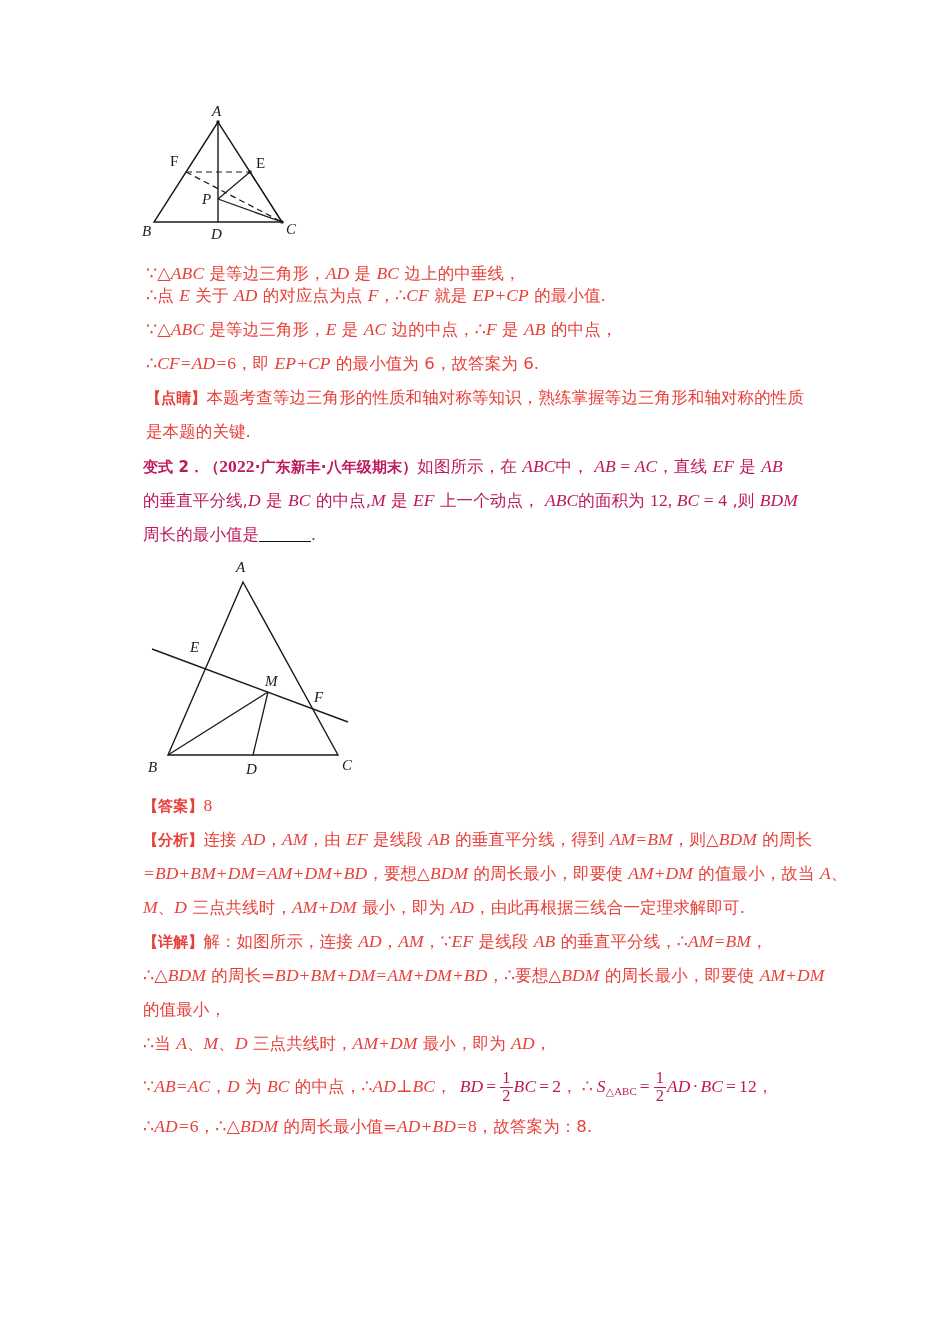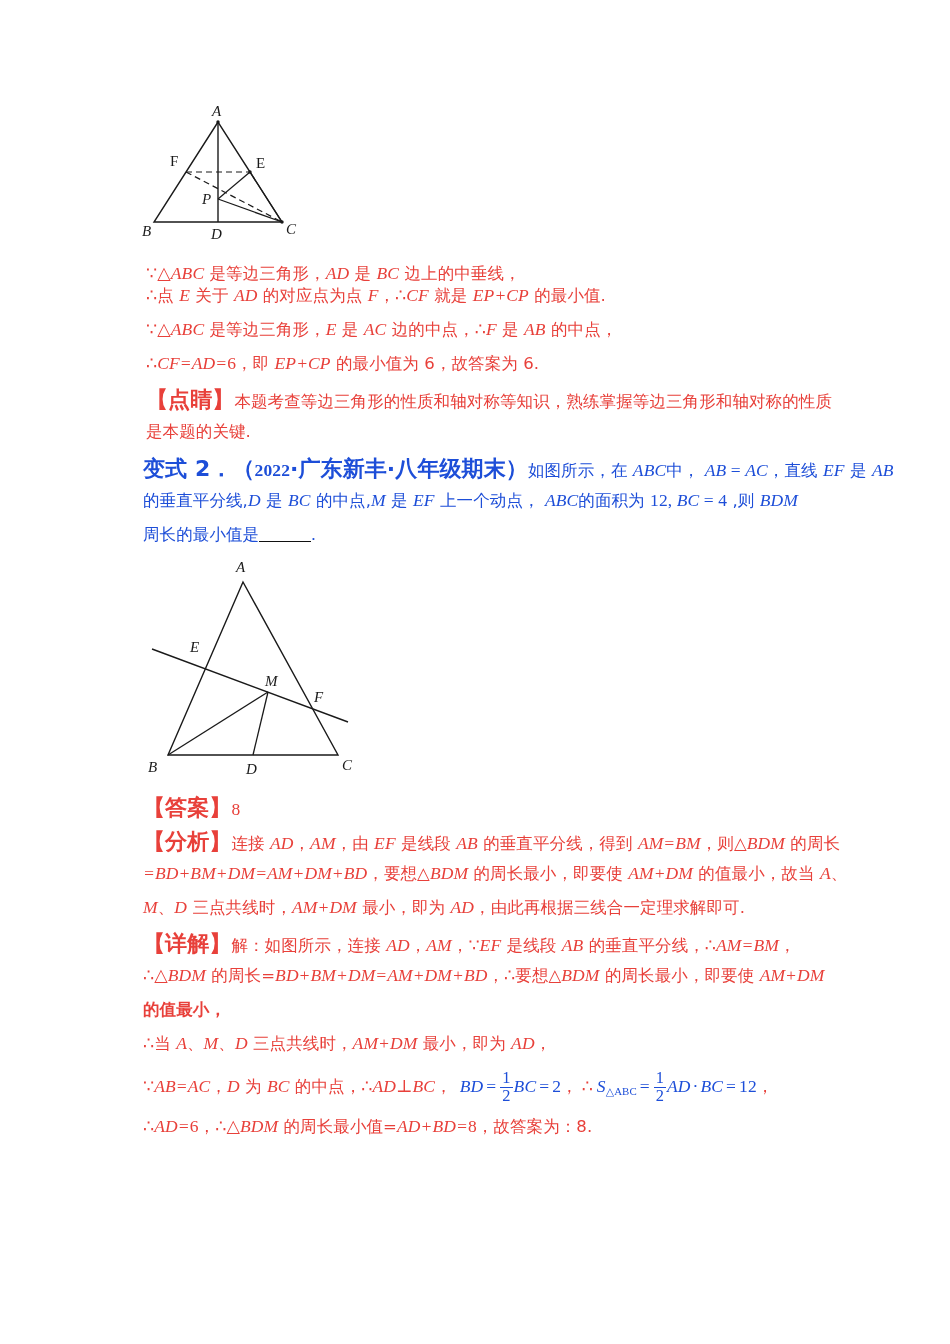--- a/index.html
+++ b/index.html
@@ -23,30 +23,30 @@
   }
   
   .line {
     position: absolute;
     white-space: nowrap;
     font-size: 17.5px;
     line-height: 1;
     letter-spacing: 0.1px;
   }
   .red { color: #e8403a; }
-  .black { color: #1d4ed8; }
+  .black { color: #be185d; }
   .it { font-style: italic; }
   .bold { font-weight: bold; text-align: center; }
   .cjk {
     font-family: "DejaVu Sans", "Liberation Sans", sans-serif;
     font-size: 16.5px;
   }
   .cjk-b {
     font-family: "DejaVu Sans", "Liberation Sans", sans-serif;
-    font-size: 22px;
+    font-size: 15px;
     font-weight: bold;
   }
   .mi { font-style: italic; font-family: "Liberation Serif", serif; }
   .sub {
     font-size: 0.62em;
     vertical-align: -0.28em;
   }
   
   .frac {
     display: inline-block;
@@ -153,21 +153,21 @@
 
   <div class="line" style="left:143px; top:797px;">
     <span class="red cjk-b">【答案】</span><span class="red">8</span>
   </div>
 
   <div class="line" style="left:143px; top:831px;"><span class="red cjk-b">【分析】</span><span class="red cjk">连接 </span><span class="red it">AD</span><span class="red cjk">，</span><span class="red it">AM</span><span class="red cjk">，由 </span><span class="red it">EF</span><span class="red cjk"> 是线段 </span><span class="red it">AB</span><span class="red cjk"> 的垂直平分线，得到 </span><span class="red it">AM=BM</span><span class="red cjk">，则△</span><span class="red it">BDM</span><span class="red cjk"> 的周长</span></div>
   <div class="line" style="left:143px; top:865px;"><span class="red it">=BD+BM+DM=AM+DM+BD</span><span class="red cjk">，要想△</span><span class="red it">BDM</span><span class="red cjk"> 的周长最小，即要使 </span><span class="red it">AM+DM</span><span class="red cjk"> 的值最小，故当 </span><span class="red it">A</span><span class="red cjk">、</span></div>
   <div class="line" style="left:143px; top:899px;"><span class="red it">M</span><span class="red cjk">、</span><span class="red it">D</span><span class="red cjk"> 三点共线时，</span><span class="red it">AM+DM</span><span class="red cjk"> 最小，即为 </span><span class="red it">AD</span><span class="red cjk">，由此再根据三线合一定理求解即可.</span></div>
   <div class="line" style="left:143px; top:933px;"><span class="red cjk-b">【详解】</span><span class="red cjk">解：如图所示，连接 </span><span class="red it">AD</span><span class="red cjk">，</span><span class="red it">AM</span><span class="red cjk">，</span><span class="red">∵</span><span class="red it">EF</span><span class="red cjk"> 是线段 </span><span class="red it">AB</span><span class="red cjk"> 的垂直平分线，</span><span class="red">∴</span><span class="red it">AM=BM</span><span class="red cjk">，</span></div>
   <div class="line" style="left:143px; top:967px;"><span class="red">∴</span><span class="red">△</span><span class="red it">BDM</span><span class="red cjk"> 的周长=</span><span class="red it">BD+BM+DM=AM+DM+BD</span><span class="red cjk">，</span><span class="red">∴</span><span class="red cjk">要想△</span><span class="red it">BDM</span><span class="red cjk"> 的周长最小，即要使 </span><span class="red it">AM+DM</span></div>
-  <div class="line" style="left:143px; top:1001px;font-weight:bold;"><span class="red cjk">的值最小，</span></div>
+  <div class="line" style="left:143px; top:1001px;"><span class="red cjk">的值最小，</span></div>
   <div class="line" style="left:143px; top:1035px;"><span class="red">∴</span><span class="red cjk">当 </span><span class="red it">A</span><span class="red cjk">、</span><span class="red it">M</span><span class="red cjk">、</span><span class="red it">D</span><span class="red cjk"> 三点共线时，</span><span class="red it">AM+DM</span><span class="red cjk"> 最小，即为 </span><span class="red it">AD</span><span class="red cjk">，</span></div>
 
   <div class="line" style="left:143px; top:1070px;">
     <span><span class="red">∵</span><span class="red it">AB=AC</span><span class="red cjk">，</span><span class="red it">D</span><span class="red cjk"> 为 </span><span class="red it">BC</span><span class="red cjk"> 的中点，</span><span class="red">∴</span><span class="red it">AD⊥BC</span><span class="red cjk">，</span></span><span class="black" style="margin-left:8px;"><span class="mi">BD</span><span style="margin:0 3px;">=</span><span class="frac"><span class="num">1</span><span class="den">2</span></span><span class="mi">BC</span><span style="margin:0 3px;">=</span><span>2</span></span><span class="red cjk">，</span><span class="red" style="margin-left:4px;">∴</span><span class="black" style="margin-left:4px;"><span class="mi">S</span><span class="sub">△ABC</span><span style="margin:0 3px;">=</span><span class="frac"><span class="num">1</span><span class="den">2</span></span><span class="mi">AD</span><span style="margin:0 2px;">·</span><span class="mi">BC</span><span style="margin:0 3px;">=</span><span>12</span></span><span class="red cjk">，</span>
   </div>
 
   <div class="line" style="left:143px; top:1118px;text-align:center;"><span class="red">∴</span><span class="red it">AD=</span><span class="red">6</span><span class="red cjk">，</span><span class="red">∴</span><span class="red">△</span><span class="red it">BDM</span><span class="red cjk"> 的周长最小值=</span><span class="red it">AD+BD=</span><span class="red">8</span><span class="red cjk">，故答案为：8.</span></div>
 
 </div>
 

